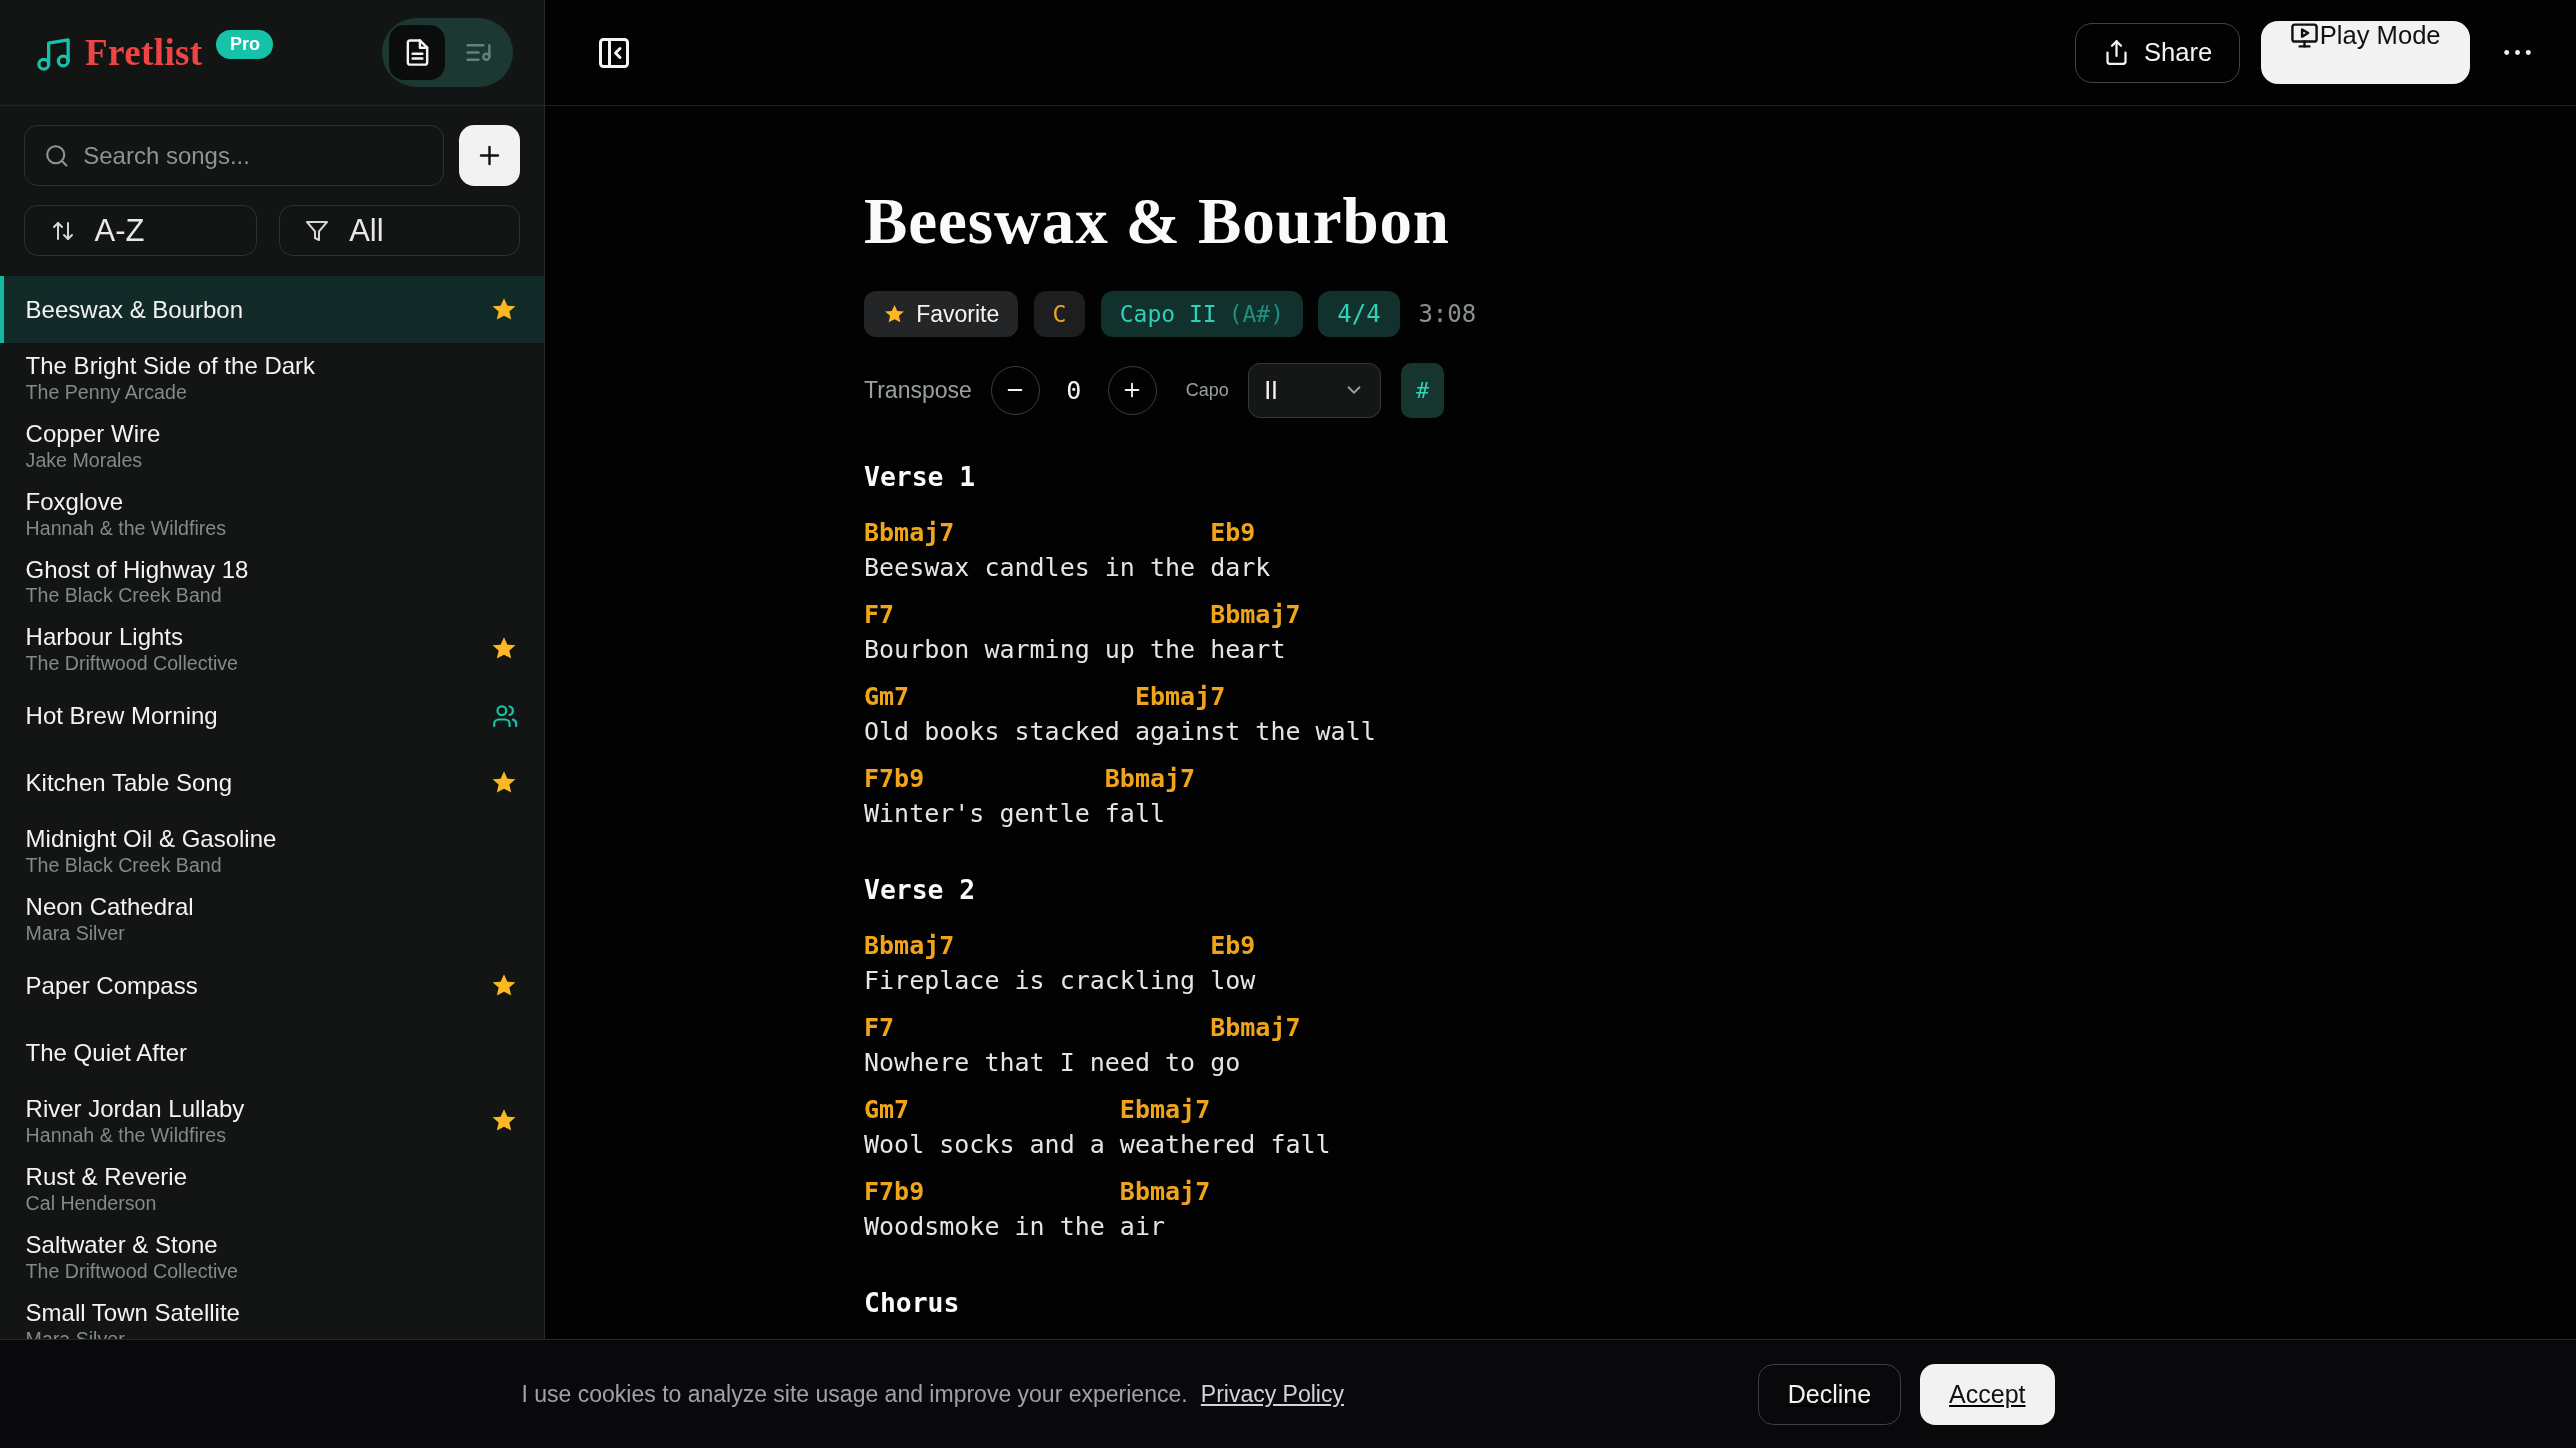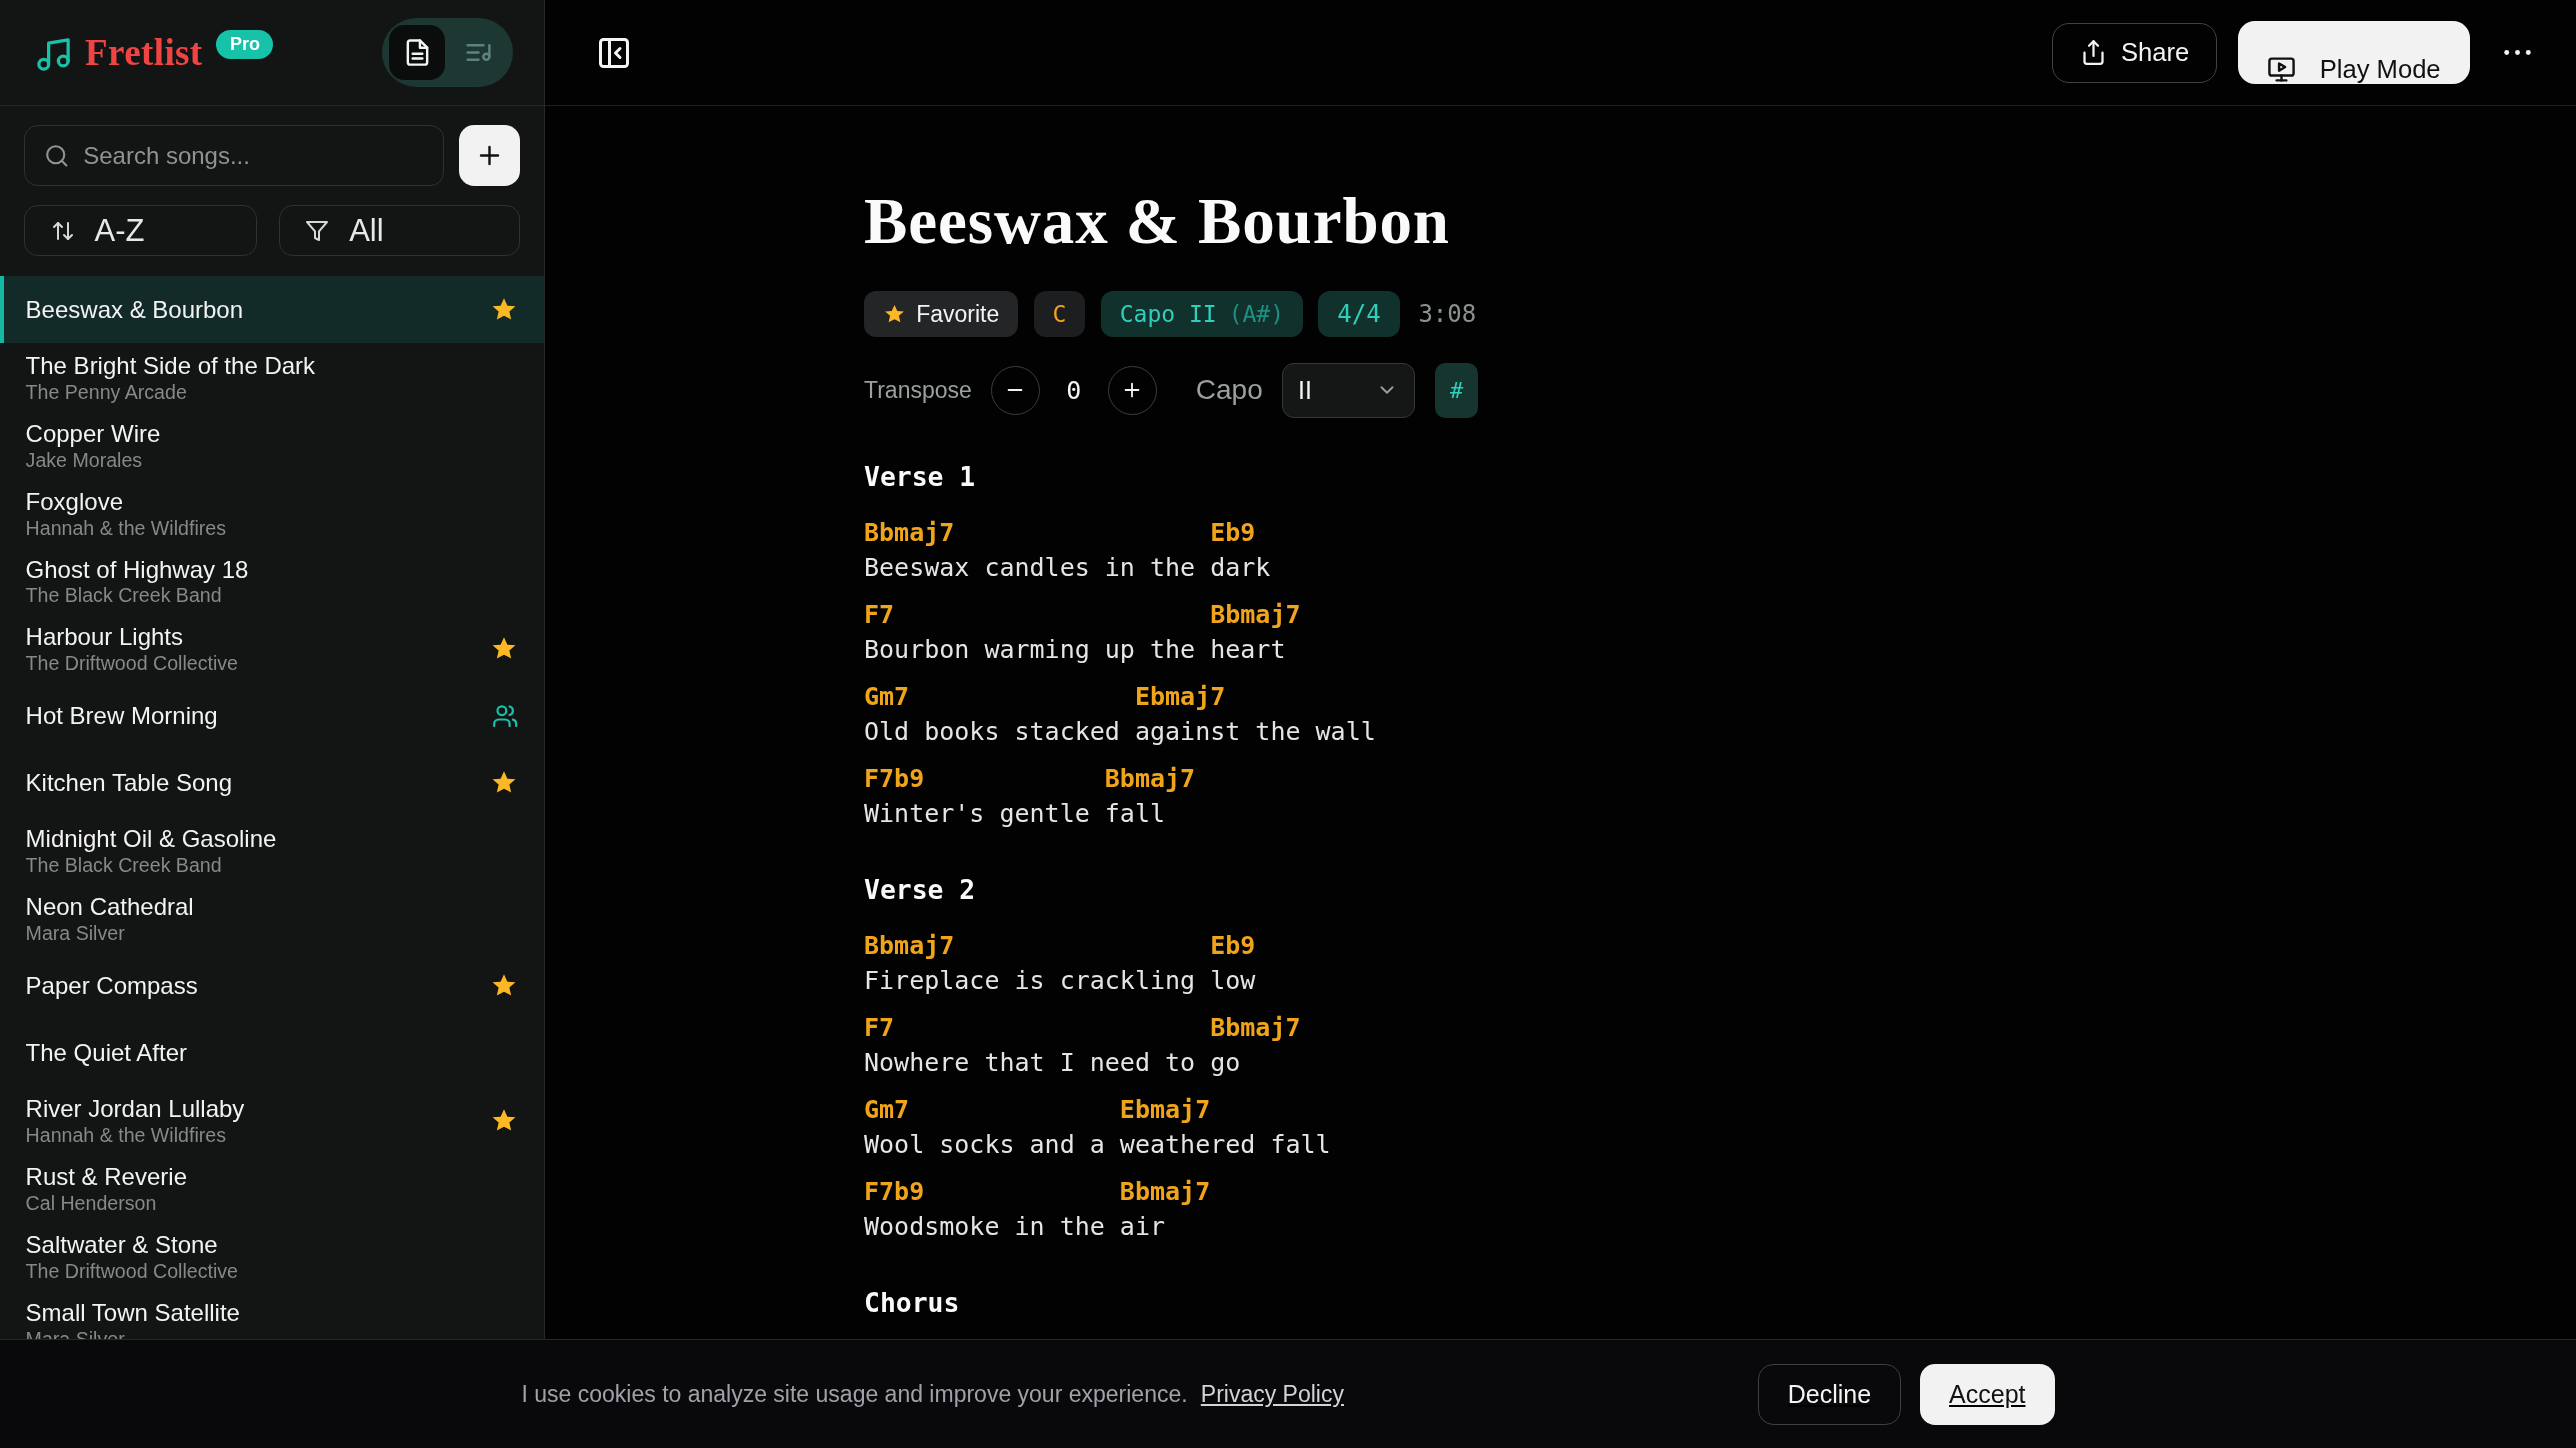--- a/index.html
+++ b/index.html
@@ -62,21 +62,21 @@
     justify-content:space-between; padding:0 31px 0 41px; }
   .icon-btn { background:transparent; border:none; color:#f4f4f5; cursor:pointer;
     display:flex; align-items:center; justify-content:center; width:55px; height:55px; }
   .icon-btn svg { width:36px; height:36px; }
   .topbar-right { display:flex; align-items:center; gap:20.4px; }
   .share-btn { height:60px; border:1.7px solid #404341; background:transparent; color:#f4f4f5;
     border-radius:17px; font-size:25.6px; display:flex; align-items:center; gap:13.6px;
     padding:0 27px; cursor:pointer; font-family:"Liberation Sans", sans-serif; }
   .share-btn svg { width:27px; height:27px; }
   .play-btn { height:63px; border:none; background:#f2f2f2; color:#101211; border-radius:17px;
-    font-size:25.6px; font-weight:500; display:flex; align-items:flex-end; gap:24px;
+    font-size:25.6px; font-weight:500; display:flex; align-items:flex-start; gap:1px;
     padding:0 29px; cursor:pointer; font-family:"Liberation Sans", sans-serif; }
   .play-btn svg { width:29px; height:29px; }
   .dots-btn svg { width:37px; height:37px; fill:#f4f4f5; }
 
   .content { flex:1; overflow:hidden; padding:78px 0 0 319px; }
   .song-heading { font-family:"Liberation Serif", serif; font-weight:700; font-size:65px;
     color:#fafafa; letter-spacing:0.9px; }
   .badge-row { margin-top:32px; display:flex; align-items:center; gap:15.3px; }
   .badge { height:46px; border-radius:12px; display:flex; align-items:center; padding:0 19px; }
   .badge.fav { background:#232527; gap:10.2px; }
@@ -93,21 +93,21 @@
 
   .transpose-row { margin-top:25.6px; display:flex; align-items:center; }
   .t-label { color:#9aa19d; font-size:23px; }
   .round-btn { width:49px; height:49px; border-radius:50%; border:1.7px solid #3b3e3c;
     background:transparent; color:#f4f4f5; display:flex; align-items:center;
     justify-content:center; cursor:pointer; margin-left:19px; }
   .round-btn svg { width:22px; height:22px; }
   .t-value { font-family:"DejaVu Sans Mono", monospace; font-size:25px; color:#f4f4f5;
     width:68px; text-align:center; }
   .round-btn.plus { margin-left:0; }
-  .capo-label { color:#9aa19d; font-size:28px; margin-left:39px; }
+  .capo-label { color:#9aa19d; font-size:18px; margin-left:29px; }
   .capo-select { width:133px; height:55px; border:0.9px solid #343937; background:#141716;
     border-radius:12px; margin-left:19px; display:flex; align-items:center;
     justify-content:space-between; padding:0 15.3px; cursor:pointer; }
   .capo-select .val { color:#f4f4f5; font-size:25px; }
   .capo-select svg { width:22px; height:22px; color:#9aa19d; }
   .sharp-btn { width:43px; height:55px; border:none; border-radius:10.2px; background:#16352f;
     color:#2fd0ba; font-family:"DejaVu Sans Mono", monospace; font-size:22px;
     margin-left:20.4px; cursor:pointer; }
 
   .sections { margin-top:10.2px; }

